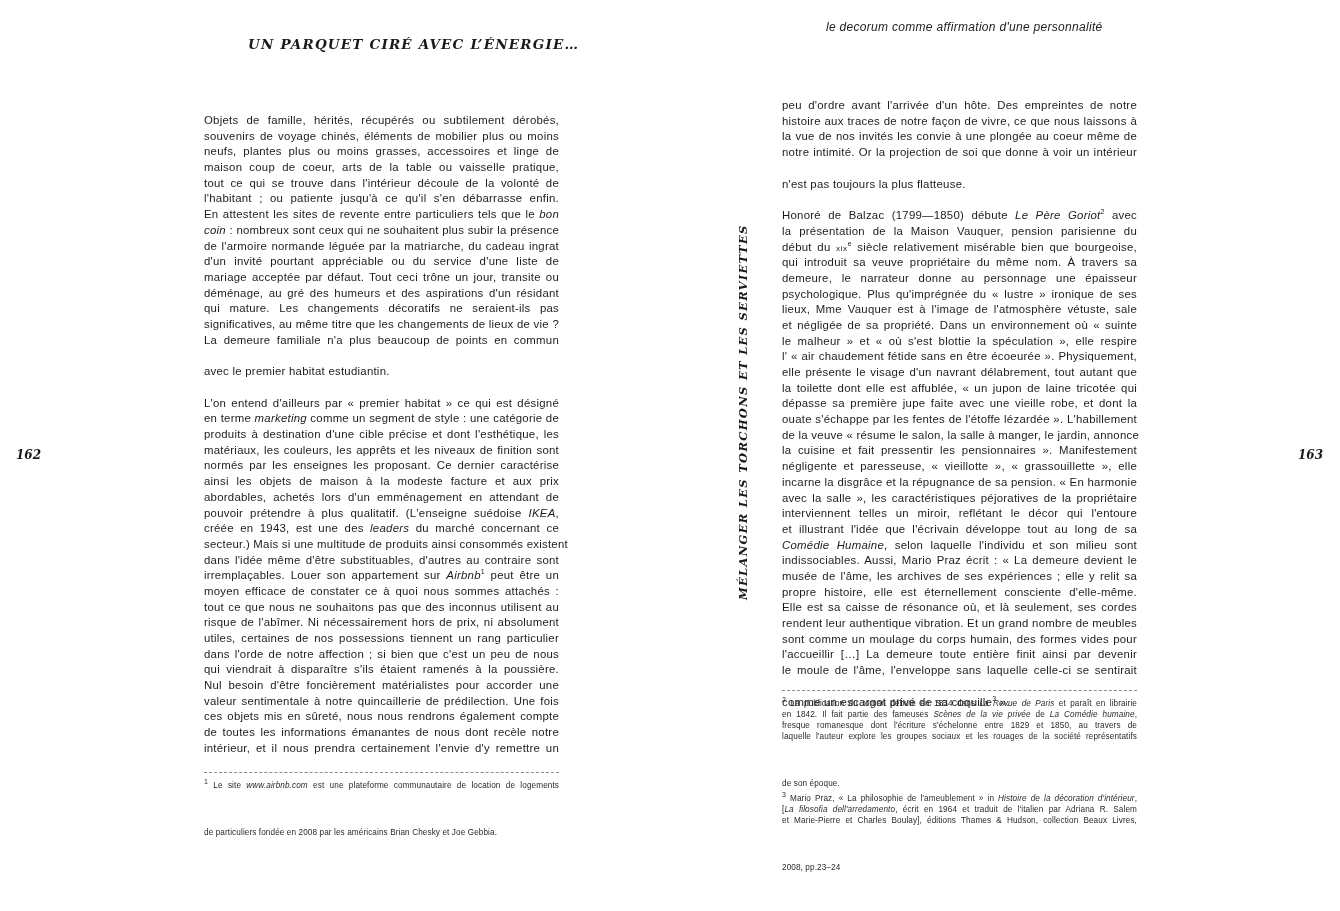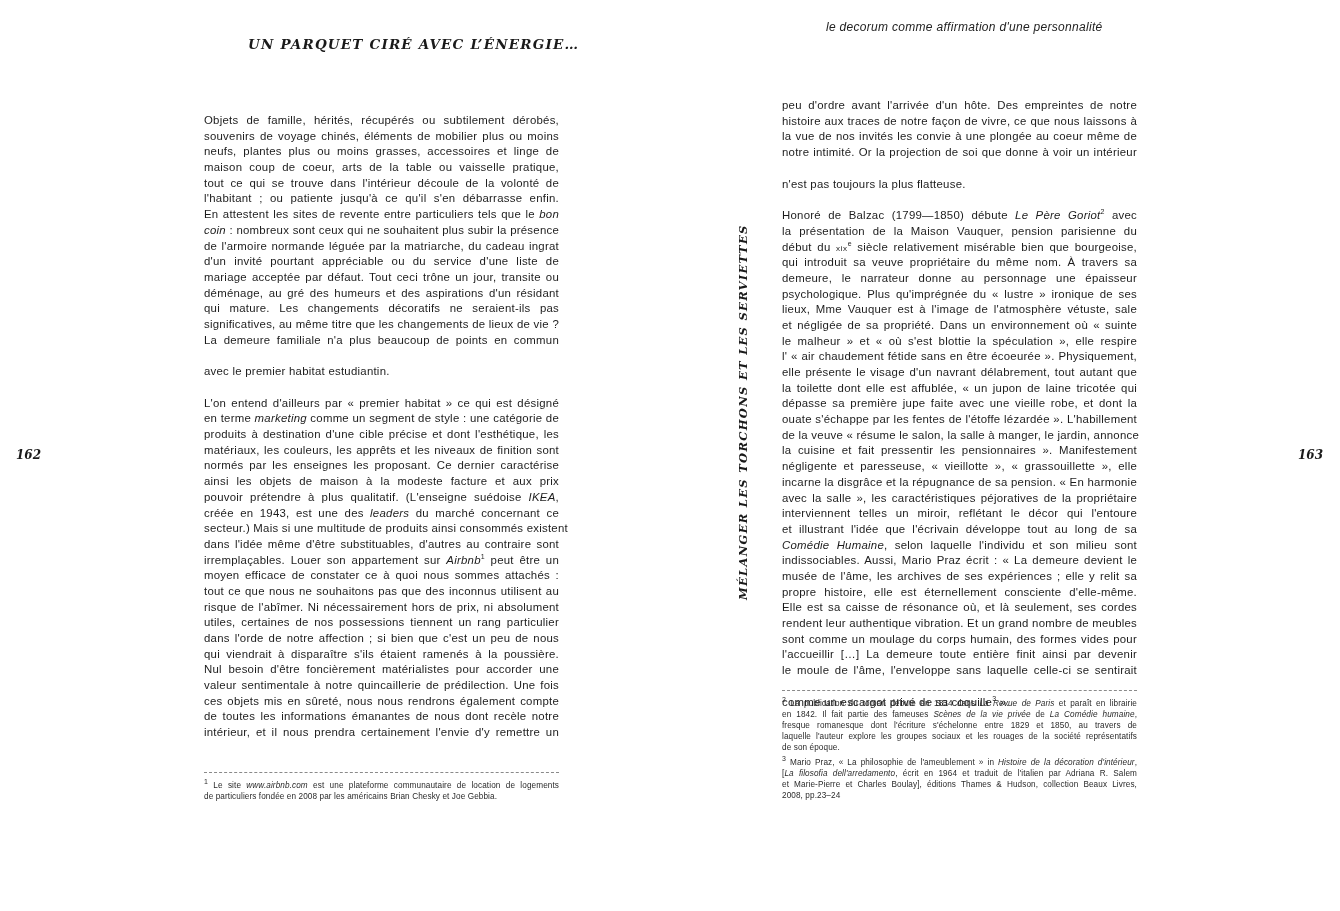--- a/index.html
+++ b/index.html
@@ -49,21 +49,21 @@
     border-top: 1px dashed #8a8a8a;
   }
   .notes {
     position: absolute; width: 355px;
     font-family: "Liberation Sans", sans-serif; font-size: 8.2px; color: #2a2a2a;
   }
   .note-line {
     display: block; height: 11px; line-height: 11px;
     text-align: justify; text-align-last: justify; white-space: nowrap; letter-spacing: 0.1px;
   }
-  .note-line.last { text-align-last: left; }
+  .note-line.last { text-align-last: left; margin-top: 36px; }
   .note-line i { font-style: italic; }
   .note-num { font-size: 7px; vertical-align: super; line-height: 0; }
   .note-block { margin-bottom: 4px; }
 </style>
 </head>
 <body>
 
 <div>
   <div class="running-head-left">UN PARQUET CIRÉ AVEC L’ÉNERGIE…</div>
   <div class="folio folio-left">162</div>
@@ -88,20 +88,21 @@
       <span class="line last">avec le premier habitat estudiantin.</span>
     </div>
     <span class="gap"></span>
     <div>
       <span class="line">L'on entend d'ailleurs par « premier habitat » ce qui est désigné</span>
       <span class="line"><span>en terme </span><i>marketing</i><span> comme un segment de style : une catégorie de</span></span>
       <span class="line">produits à destination d'une cible précise et dont l'esthétique, les</span>
       <span class="line">matériaux, les couleurs, les apprêts et les niveaux de finition sont</span>
       <span class="line">normés par les enseignes les proposant. Ce dernier caractérise</span>
       <span class="line">ainsi les objets de maison à la modeste facture et aux prix</span>
+      <span class="line">abordables, achetés lors d'un emménagement en attendant de</span>
       <span class="line"><span>pouvoir prétendre à plus qualitatif. (L'enseigne suédoise </span><i>IKEA</i><span>,</span></span>
       <span class="line"><span>créée en 1943, est une des </span><i>leaders</i><span> du marché concernant ce</span></span>
       <span class="line">secteur.) Mais si une multitude de produits ainsi consommés existent</span>
       <span class="line">dans l'idée même d'être substituables, d'autres au contraire sont</span>
       <span class="line"><span>irremplaçables. Louer son appartement sur </span><i>Airbnb</i><sup>1</sup><span> peut être un</span></span>
       <span class="line">moyen efficace de constater ce à quoi nous sommes attachés :</span>
       <span class="line">tout ce que nous ne souhaitons pas que des inconnus utilisent au</span>
       <span class="line">risque de l'abîmer. Ni nécessairement hors de prix, ni absolument</span>
       <span class="line">utiles, certaines de nos possessions tiennent un rang particulier</span>
       <span class="line">dans l'orde de notre affection ; si bien que c'est un peu de nous</span>

